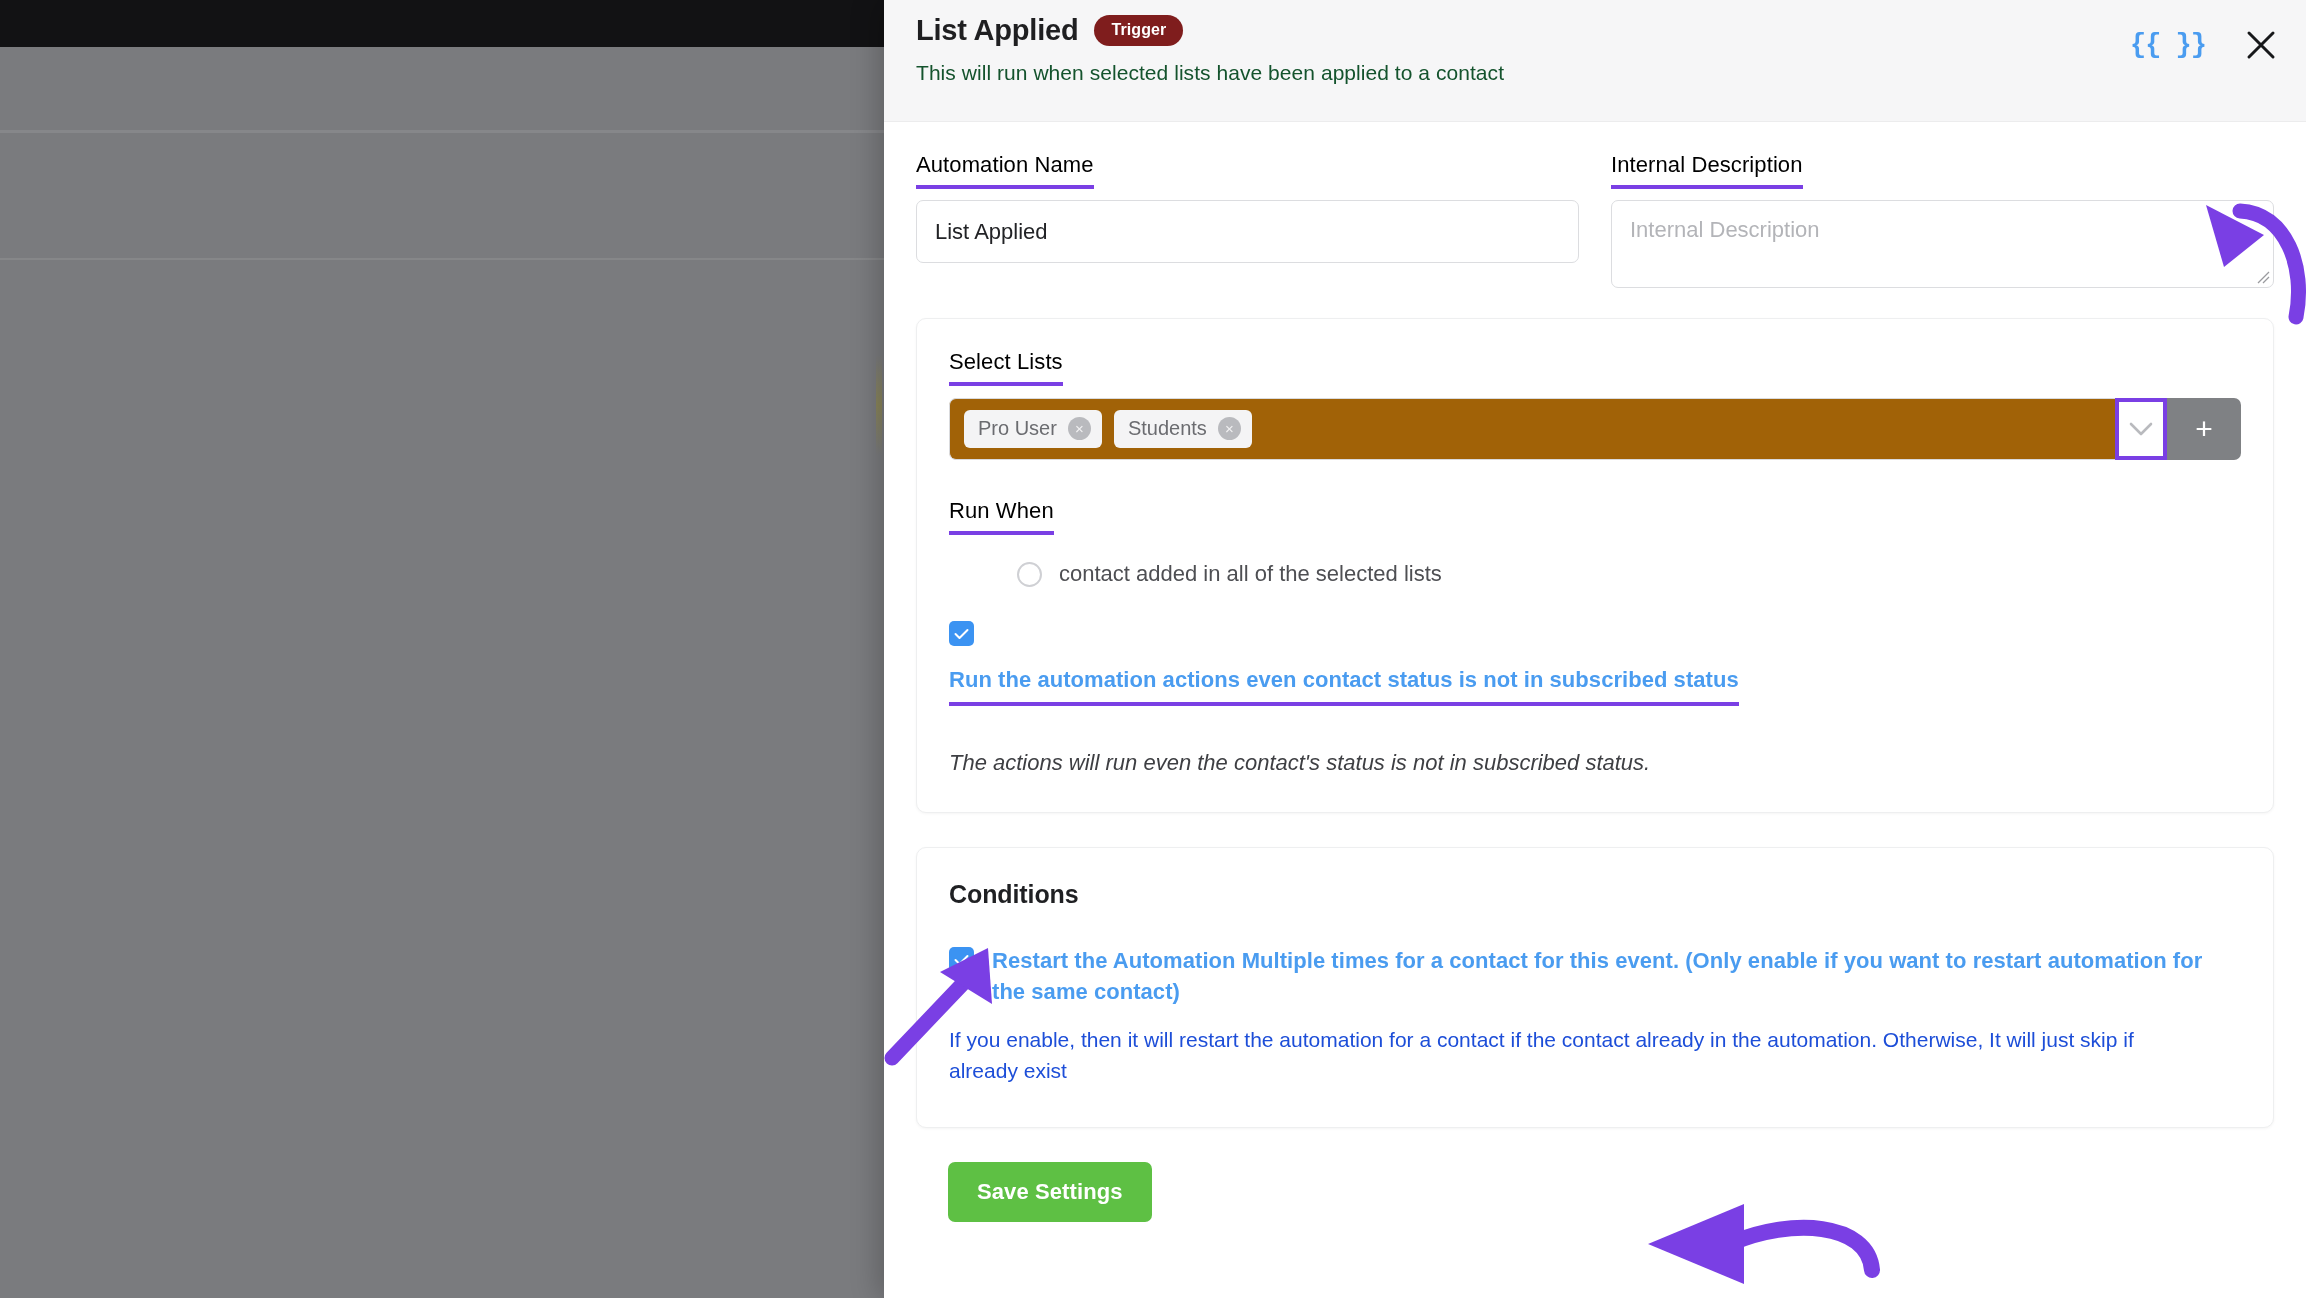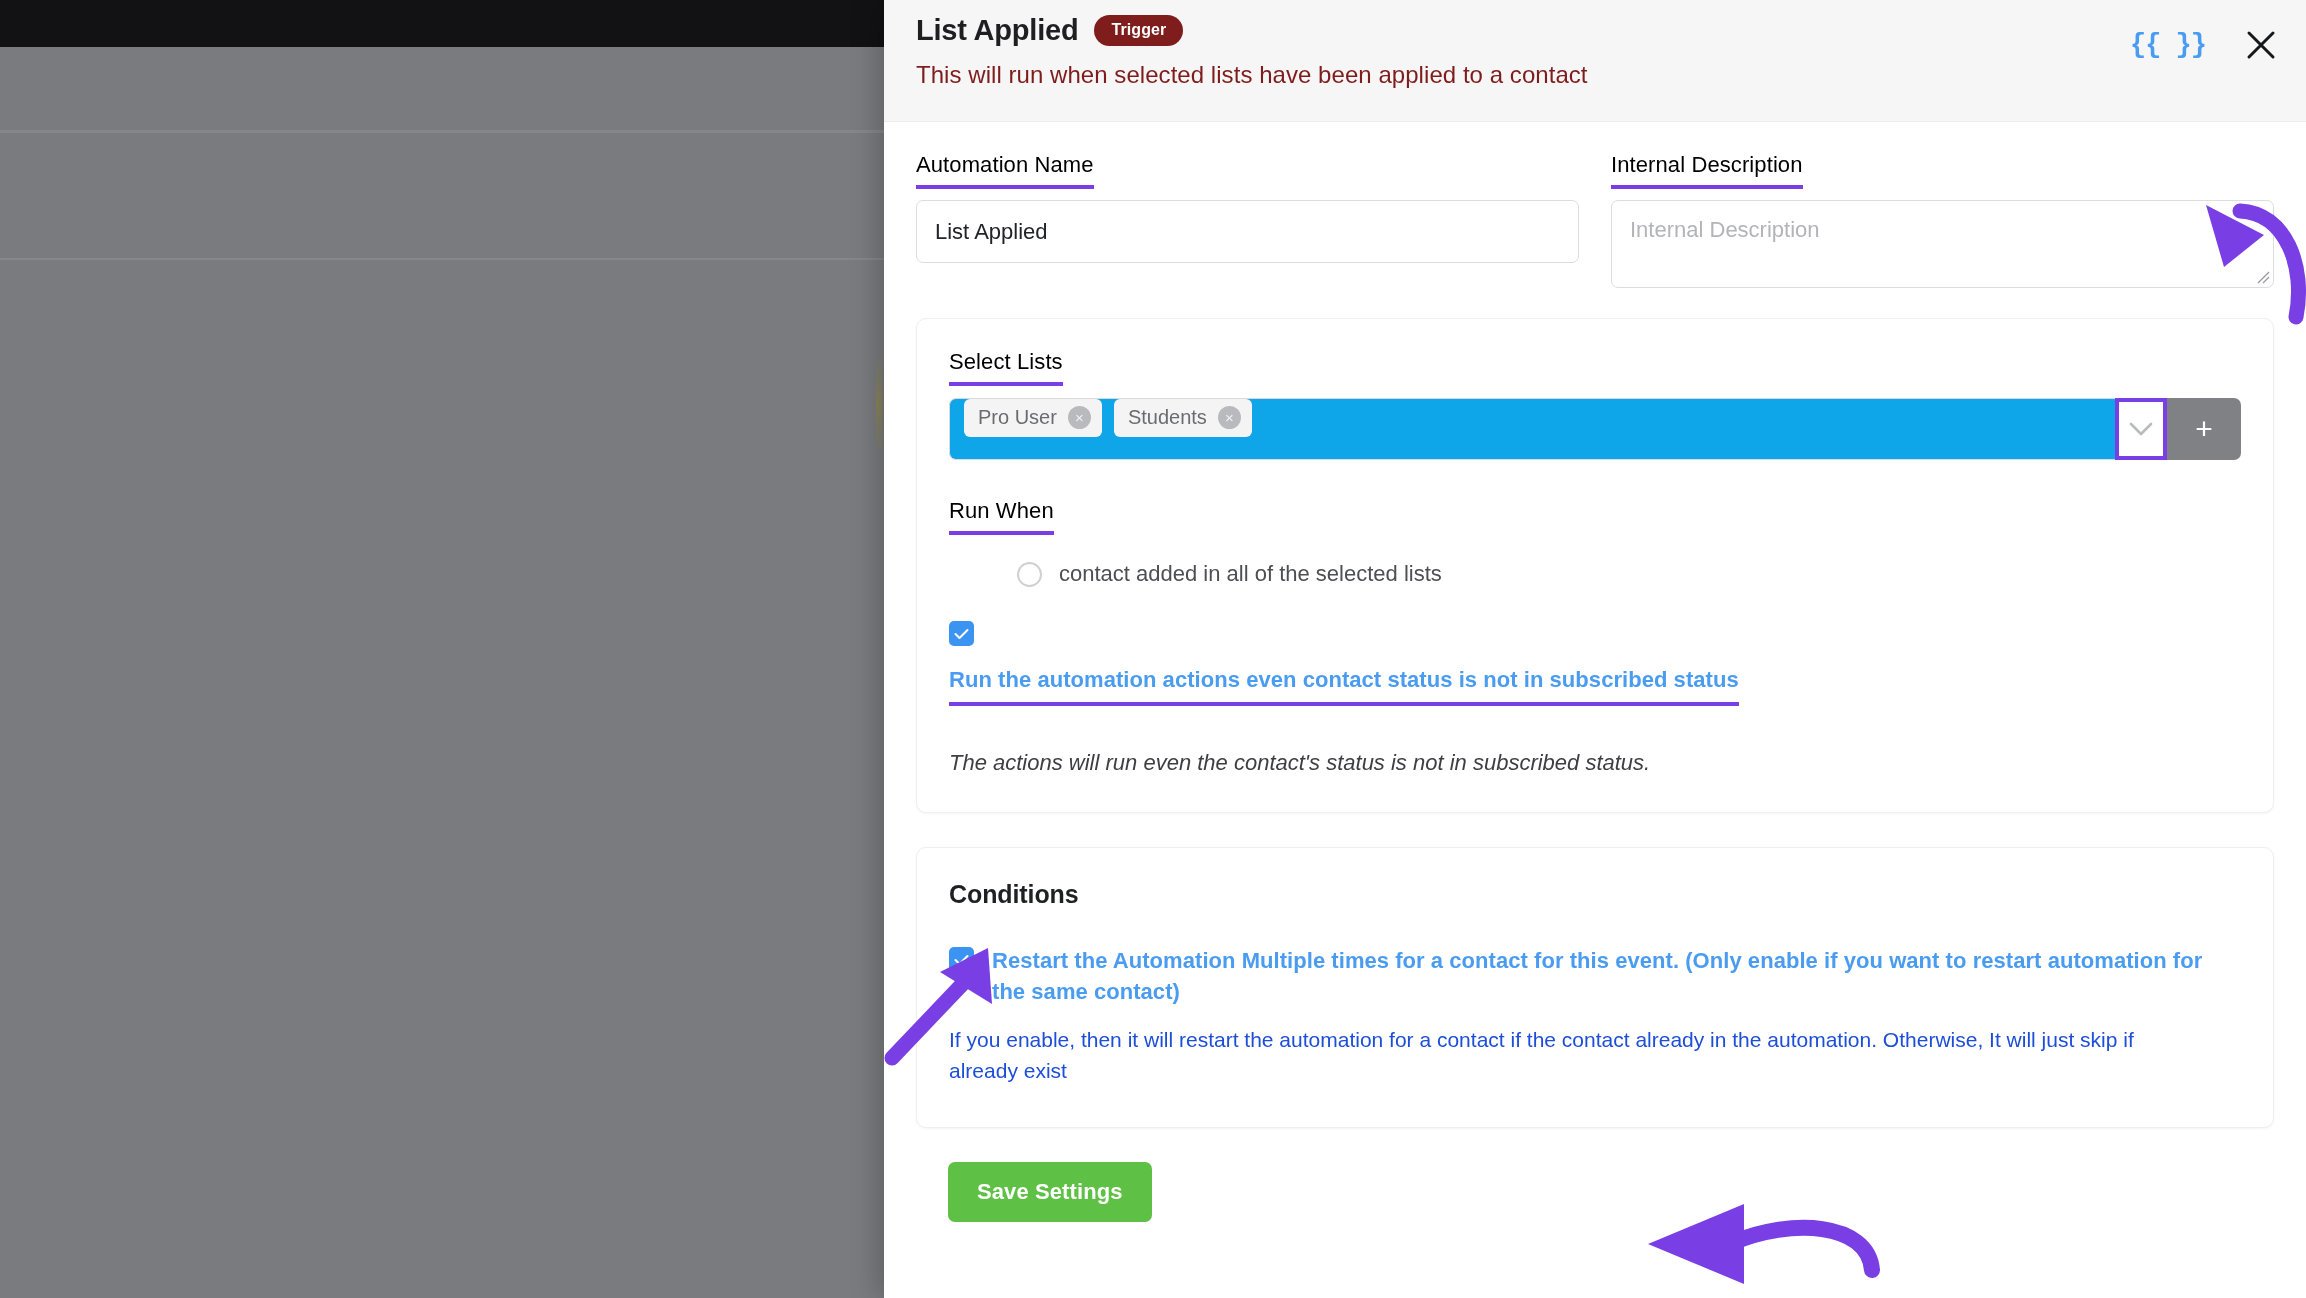--- a/index.html
+++ b/index.html
@@ -66,21 +66,21 @@
     font-size: 29px; font-weight: 700; color: #1f1f21; letter-spacing: -.2px;
   }
   #hdr-badge {
     background: #7f1d1d; color: #ffffff;
     font-size: 16px; font-weight: 700;
     padding: 6px 17px 7px; border-radius: 999px;
     letter-spacing: .1px;
   }
   #hdr-sub {
     margin-top: 14px;
-    font-size: 24px; color: #7f1d1d; letter-spacing: .05px;
+    font-size: 21px; color: #14532d; letter-spacing: .05px;
   }
   #hdr-actions {
     position: absolute; right: 28px; top: 28px;
     display: flex; align-items: center; gap: 38px;
   }
   #curly-icon {
     font-size: 27px; font-weight: 700; color: #4a9cf0;
     font-family: "Liberation Mono", monospace; cursor: pointer;
     letter-spacing: -1px;
   }
@@ -134,23 +134,23 @@
   }
   #card-conditions { margin-top: 34px; padding: 32px 32px 40px 32px; }
 
   
   #select-row { display: flex; margin-top: 12px; }
   #tag-input {
     flex: 1;
     height: 62px;
     border: 1px solid #d9dadd; border-right: none;
     border-radius: 7px 0 0 7px;
-    display: flex; align-items: flex-start; gap: 12px;
+    display: flex; align-items: center; gap: 12px;
     padding: 0 14px;
-    background: #0ea5e9;
+    background: #a16207;
   }
   .tag {
     display: flex; align-items: center; gap: 11px;
     background: #f4f4f5;
     border-radius: 6px;
     padding: 7px 11px 8px 14px;
     font-size: 20px; color: #6b6c70;
   }
   .tag-x {
     width: 23px; height: 23px; border-radius: 50%;

